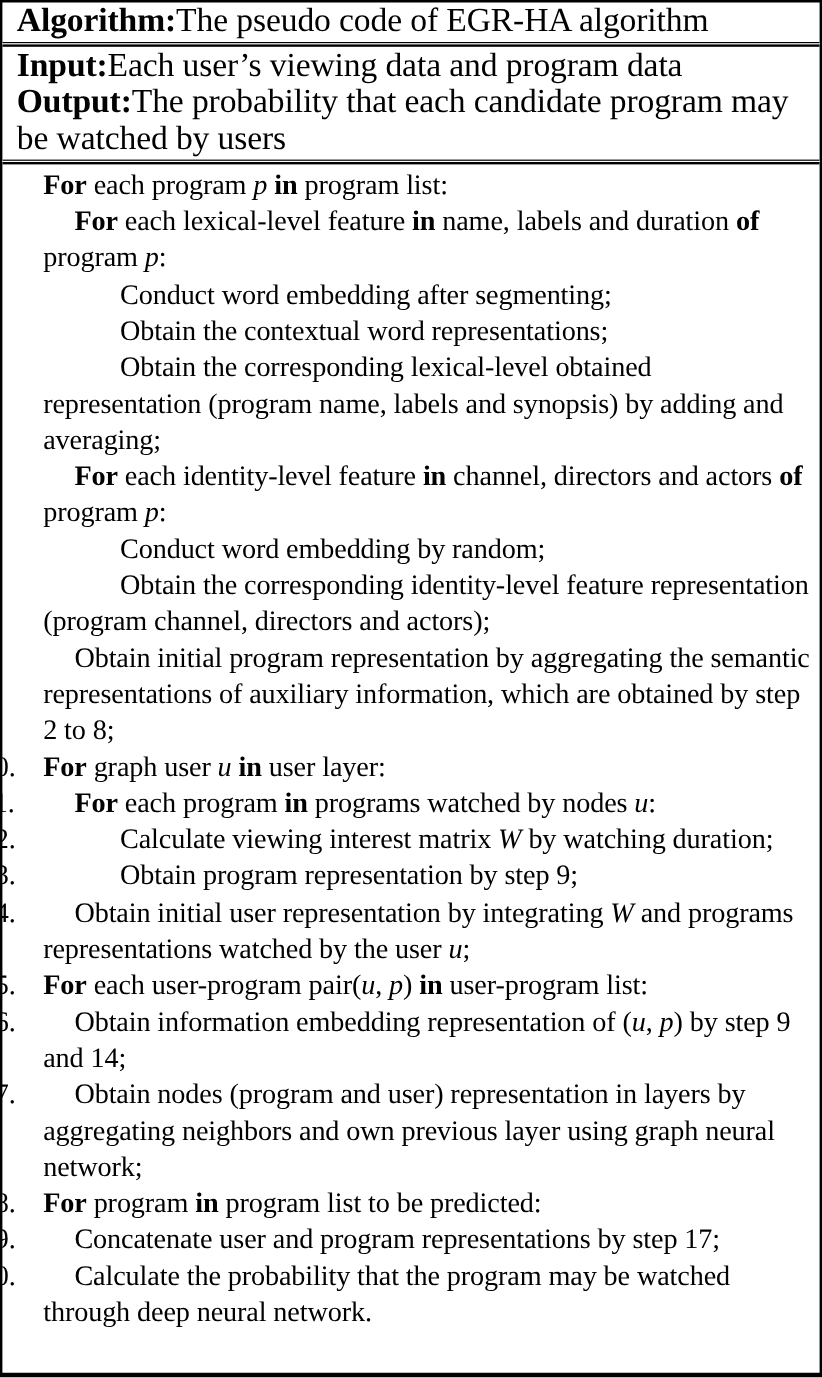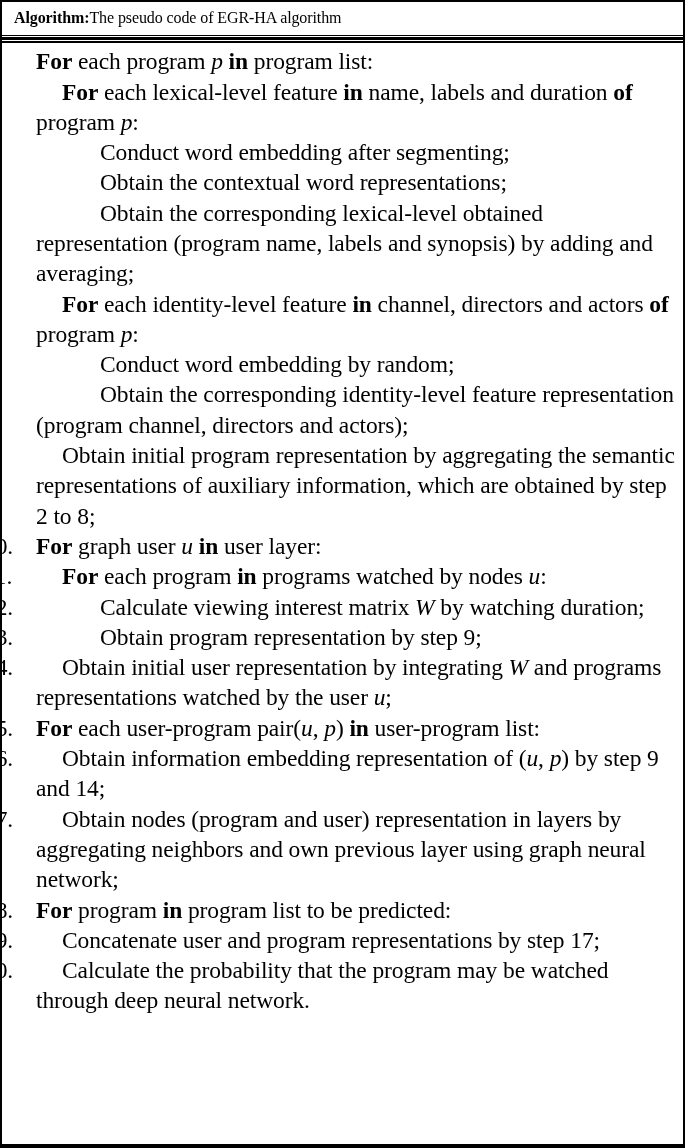--- a/index.html
+++ b/index.html
@@ -42,21 +42,21 @@
   .section {
     flex: none;
     padding: 1px 6px 2px 10px;
   }
   .section-body {
     flex: none;
     padding: 3px 6px 2px 8px;
   }
 
   .hdr-line {
-    font-size: 16px;
+    font-size: 28px;
     line-height: 30.2px;
     padding-left: 2px;
     text-indent: 0;
     letter-spacing: -0.1px;
   }
 
   b, .kw { font-weight: bold; }
   i, .var { font-style: italic; }
 
   
@@ -83,20 +83,28 @@
 <div class="algorithm-box">
 
   <div class="section">
     <div class="hdr-line">
       <b>Algorithm:</b><span>The pseudo code of EGR-HA algorithm</span>
     </div>
   </div>
 
   <div class="rule-double"></div>
 
+  <div class="section">
+    <div class="hdr-line">
+      <b>Input:</b><span>Each user’s viewing data and program data</span>
+    </div>
+    <div class="hdr-line" style="padding-left:2px;">
+      <b>Output:</b><span>The probability that each candidate program may be watched by users</span>
+    </div>
+  </div>
 
   <div class="rule-double"></div>
 
   <div class="section-body">
     <div id="steps-container">
         <div class="step ind0"><span class="num">1.</span><span><b>For</b><span> each program </span><i>p</i><span> </span><b>in</b><span> program list:</span></span></div>
         <div class="step ind1"><span class="num">2.</span><span class="gap">&nbsp;</span><span><b>For</b><span> each lexical-level feature </span><b>in</b><span> name, labels and duration </span><b>of</b><span> program </span><i>p</i><span>:</span></span></div>
         <div class="step ind2"><span class="num">3.</span><span class="gap">&nbsp;</span><span><span>Conduct word embedding after segmenting;</span></span></div>
         <div class="step ind2"><span class="num">4.</span><span class="gap">&nbsp;</span><span><span>Obtain the contextual word representations;</span></span></div>
         <div class="step ind2"><span class="num">5.</span><span class="gap">&nbsp;</span><span><span>Obtain the corresponding lexical-level obtained representation (program name, labels and synopsis) by adding and averaging;</span></span></div>

